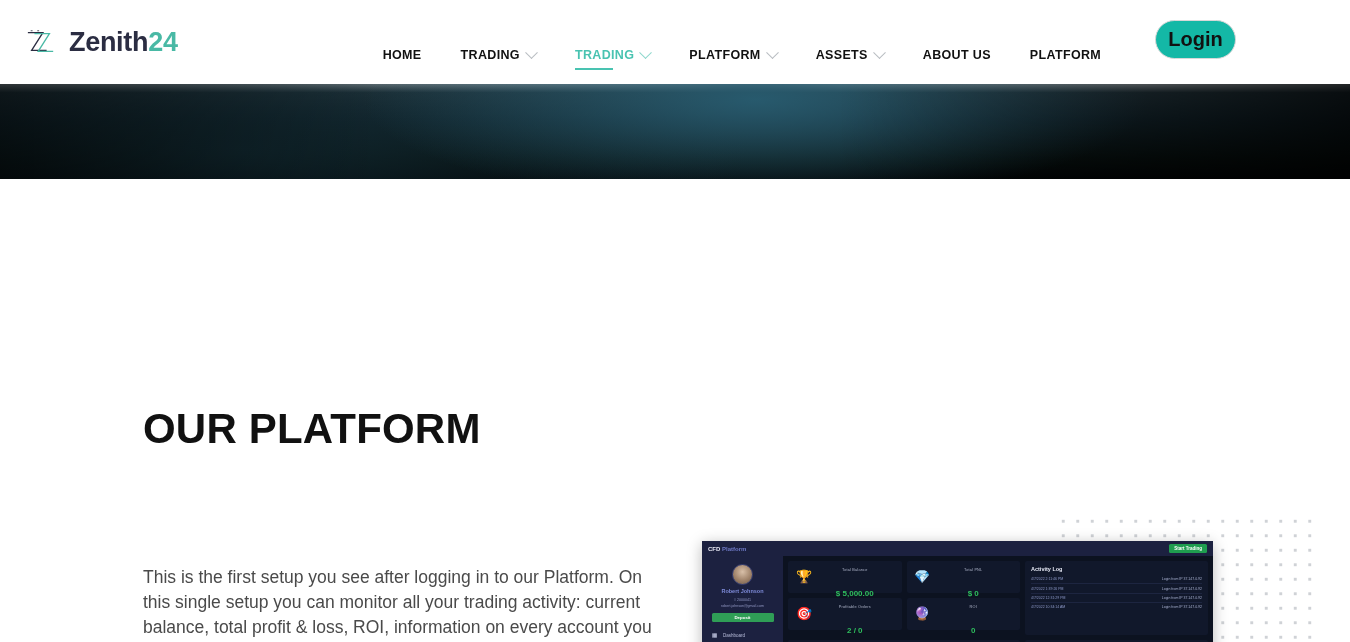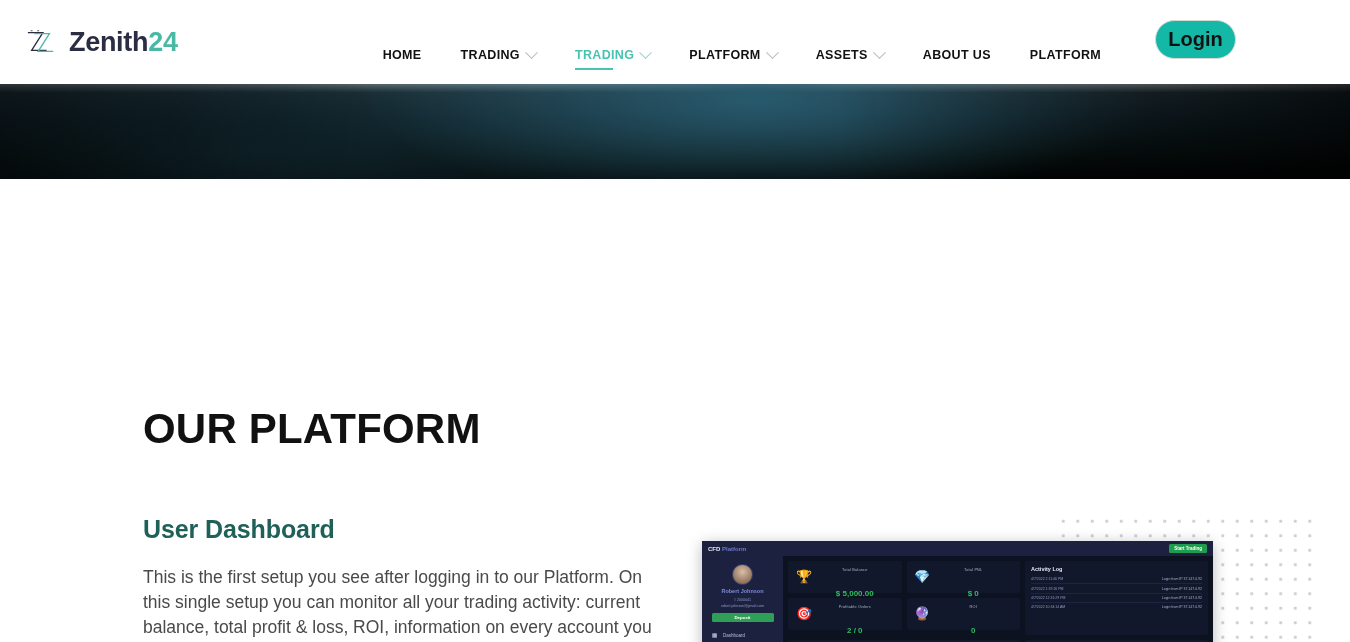--- a/index.html
+++ b/index.html
@@ -219,21 +219,20 @@
   <div class="login-btn">
     <span>Login</span>
   </div>
 </div>
 
 <div class="hero"></div>
 
 <div class="main">
 
   <div class="page-title">OUR PLATFORM</div>
-  <div class="section-title">User Dashboard</div>
   <div class="body-text">This is the first setup you see after logging in to our Platform. On this single setup you can monitor all your trading activity: current balance, total profit &amp; loss, ROI, information on every account you have, number of profitable orders compared to a number of all of your trades, line chart reflecting your balance growth over time and a log of all the times you logged in to the system.</div>
 
   <div class="dot-grid"></div>
 
   <div class="shot">
 
     <div class="shot-top">
       <div class="shot-brand"><span>CFD </span><span class="b2">Platform</span></div>
       <div class="start-trading">Start Trading</div>
     </div>

